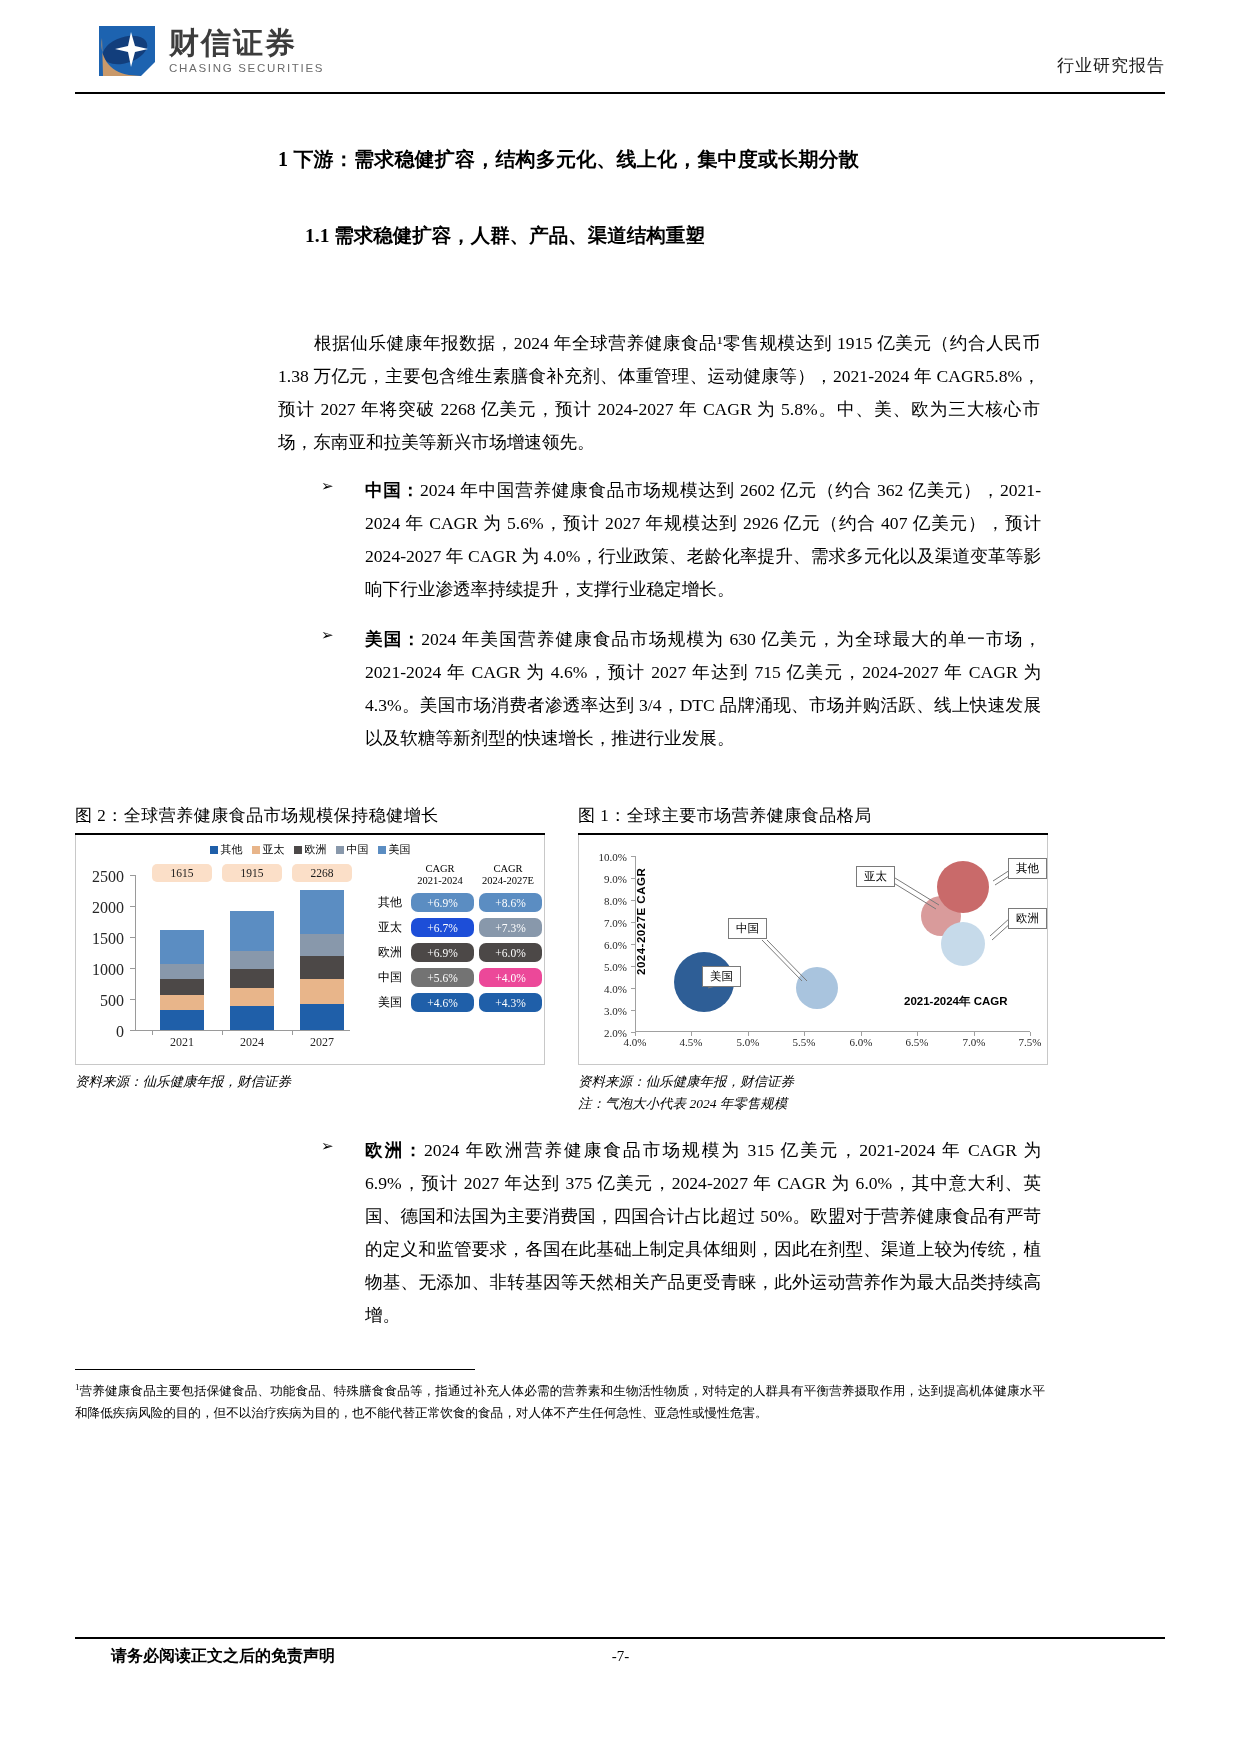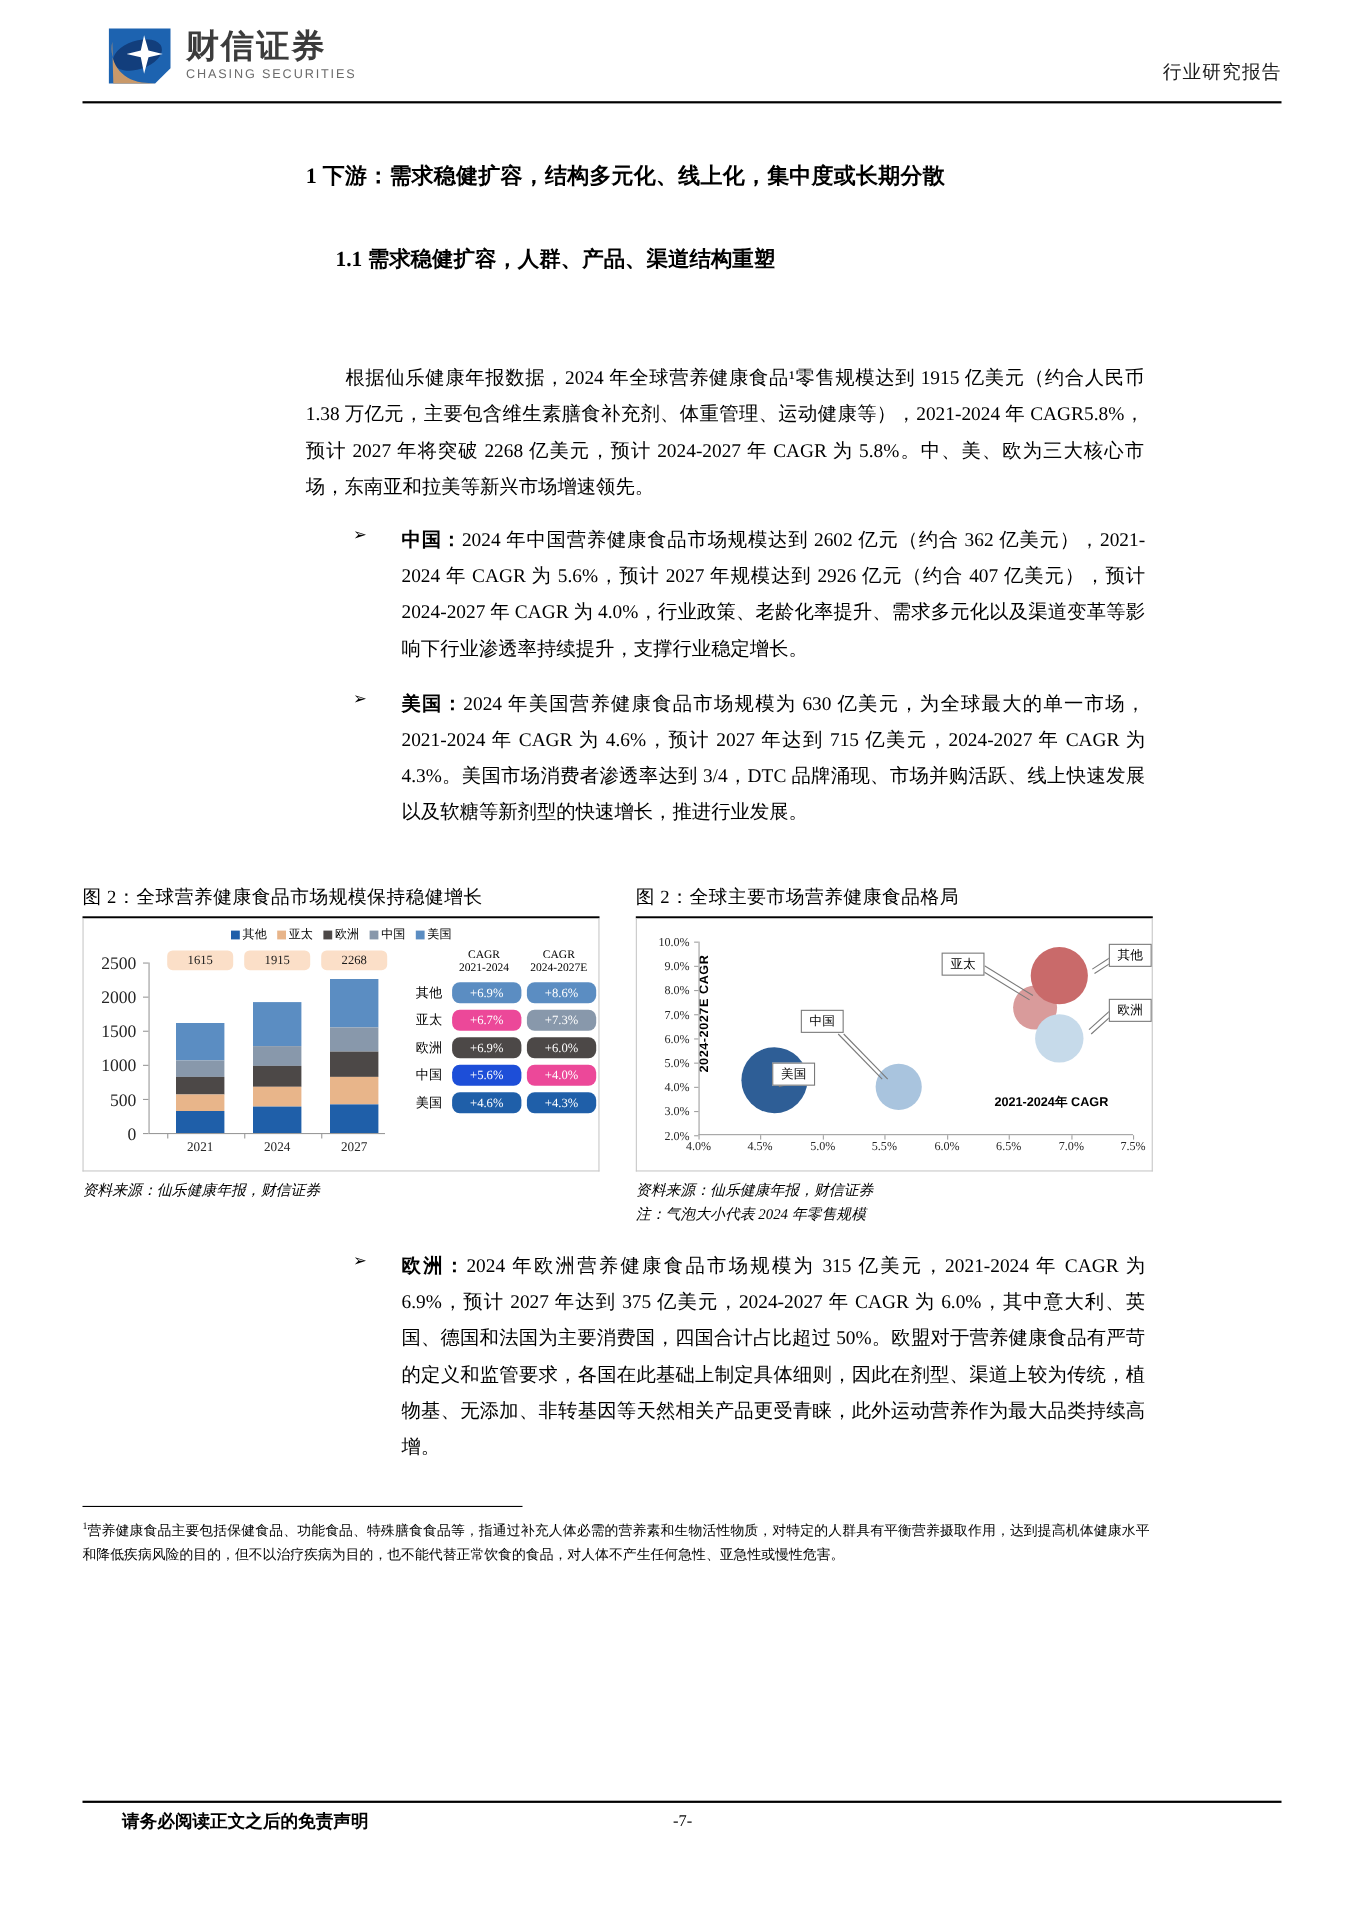--- a/index.html
+++ b/index.html
@@ -236,46 +236,46 @@
             </span>
           </div>
 
           <div class="row">
             <span class="rlab">其他</span>
             <span class="pill" style="background:#5B8DC2">+6.9%</span>
             <span class="pill" style="background:#5B8DC2">+8.6%</span>
           </div>
           <div class="row">
             <span class="rlab">亚太</span>
-            <span class="pill" style="background:#ec4899">+6.7%</span>
+            <span class="pill" style="background:#1d4ed8">+6.7%</span>
             <span class="pill" style="background:#8898AB">+7.3%</span>
           </div>
           <div class="row">
             <span class="rlab">欧洲</span>
             <span class="pill" style="background:#4C4847">+6.9%</span>
             <span class="pill" style="background:#4C4847">+6.0%</span>
           </div>
           <div class="row">
             <span class="rlab">中国</span>
-            <span class="pill" style="background:#1d4ed8">+5.6%</span>
+            <span class="pill" style="background:#737373">+5.6%</span>
             <span class="pill" style="background:#ec4899">+4.0%</span>
           </div>
           <div class="row">
             <span class="rlab">美国</span>
             <span class="pill" style="background:#1F5FA9">+4.6%</span>
             <span class="pill" style="background:#1F5FA9">+4.3%</span>
           </div>
         </div>
       </div>
     </div>
     <div class="figsrc">资料来源：仙乐健康年报，财信证券</div>
   </div>
 
   <div class="figbox" id="fig3">
-    <div class="figtitle">图 2：全球主要市场营养健康食品格局</div>
+    <div class="figtitle">图 1：全球主要市场营养健康食品格局</div>
     <div class="figrule"></div>
     <div class="figframe">
       <div class="c3">
 
         <div class="c3-ylab" style="left:6px;  top:16px;">10.0%</div>
         <div class="c3-ylab" style="left:6px;  top:38px;">9.0%</div>
         <div class="c3-ylab" style="left:6px;  top:60px;">8.0%</div>
         <div class="c3-ylab" style="left:6px;  top:82px;">7.0%</div>
         <div class="c3-ylab" style="left:6px;  top:104px;">6.0%</div>
         <div class="c3-ylab" style="left:6px;  top:126px;">5.0%</div>

